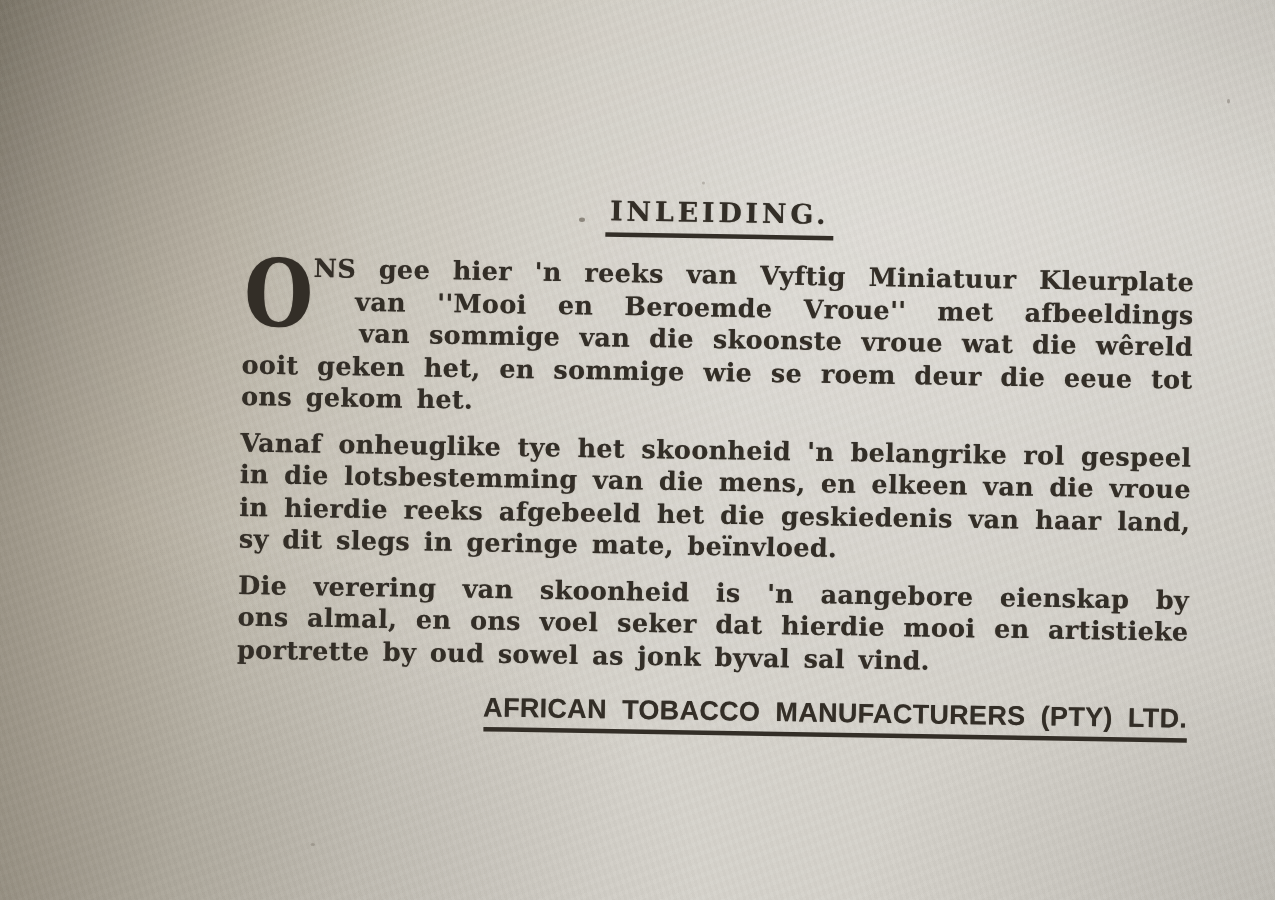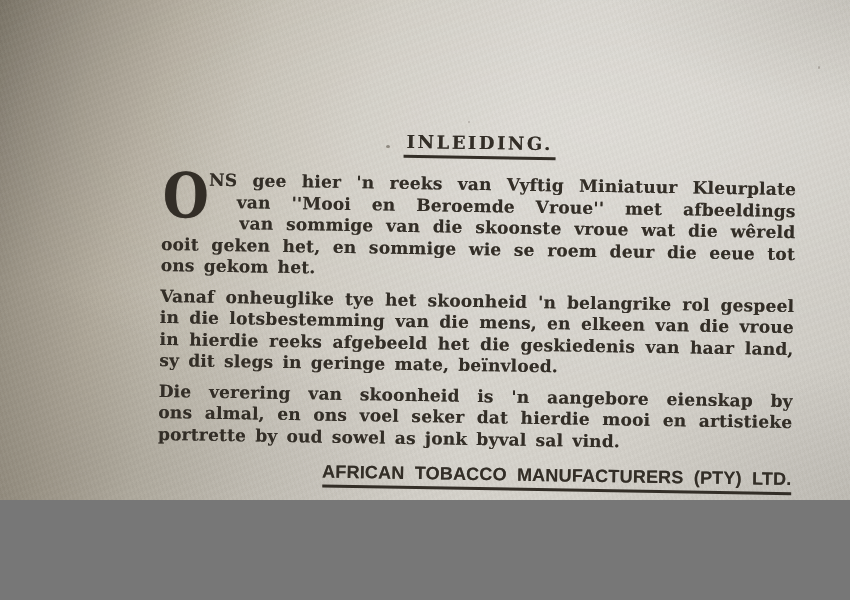--- a/index.html
+++ b/index.html
@@ -4,21 +4,21 @@
 <style>
   :root{
     --paper_light:#d6d3cc;
     --paper_mid:#cfccc5;
     --paper_shadow:#80796d;
     --ink:#332e27;
   }
   html,body{margin:0;padding:0;background:#777;}
   .photo{
     position:relative;
-    width:850px;height:500px;
+    width:850px;height:600px;
     overflow:hidden;
     background:
       radial-gradient(55% 45% at 100% 100%, rgba(70,65,55,0.10), rgba(70,65,55,0) 60%),
       radial-gradient(45% 35% at 100% 0%, rgba(95,90,80,0.12), rgba(95,90,80,0) 62%),
       radial-gradient(95% 75% at 0% 100%, rgba(82,76,64,0.28), rgba(82,76,64,0) 58%),
       radial-gradient(120% 90% at 70% 26%, rgba(255,255,255,0.22) 0%, rgba(255,255,255,0.06) 42%, rgba(255,255,255,0) 66%),
       linear-gradient(107deg,
         #797366 0%, #8b8477 5%, #9e9789 11%, #b3ac9e 19%,
         #c4bfb3 28%, #cfcbc2 40%, #d6d3cc 56%, #d5d2cb 72%,
         #d1cec7 86%, #cbc8c1 100%);

